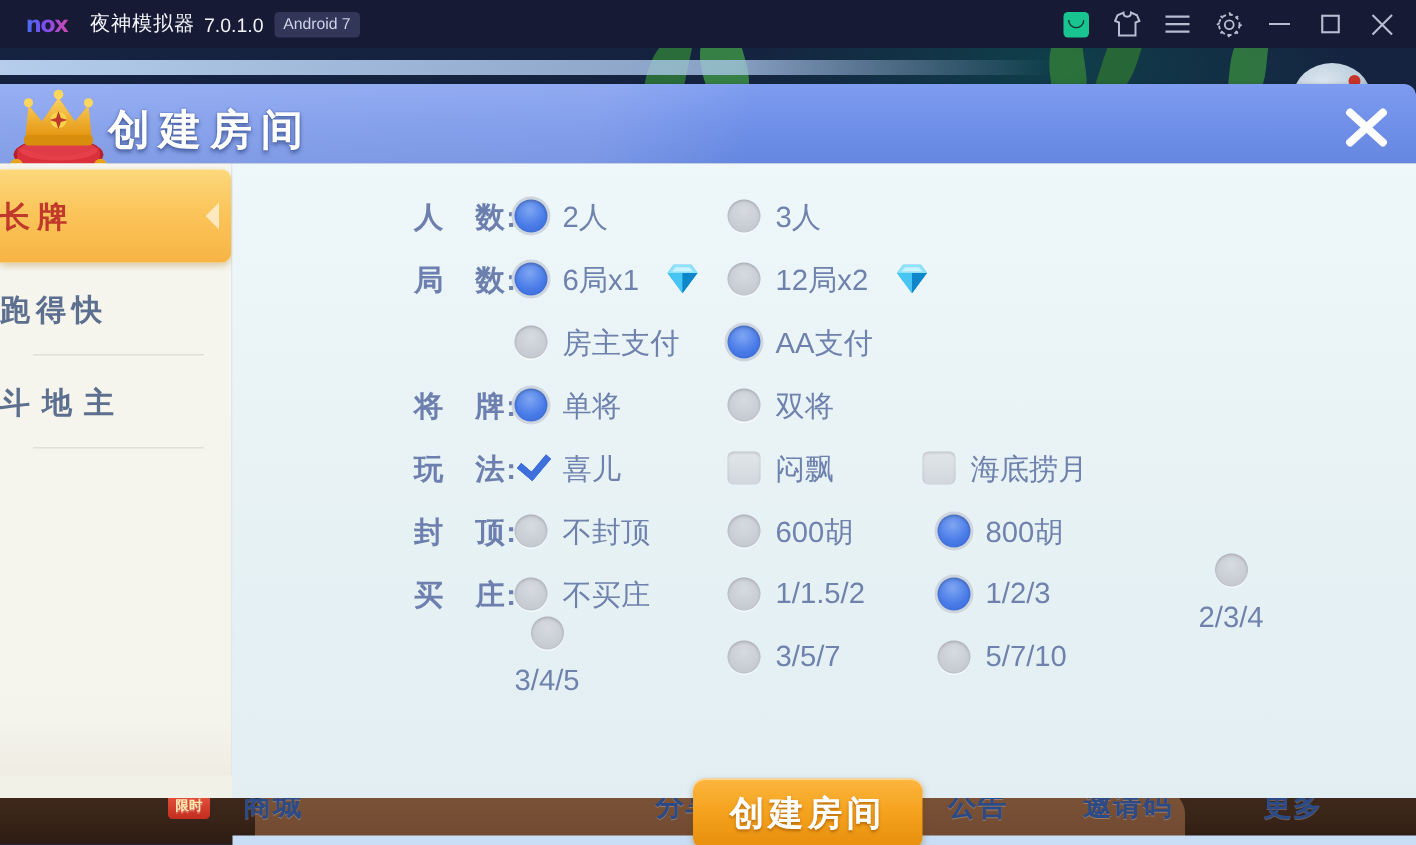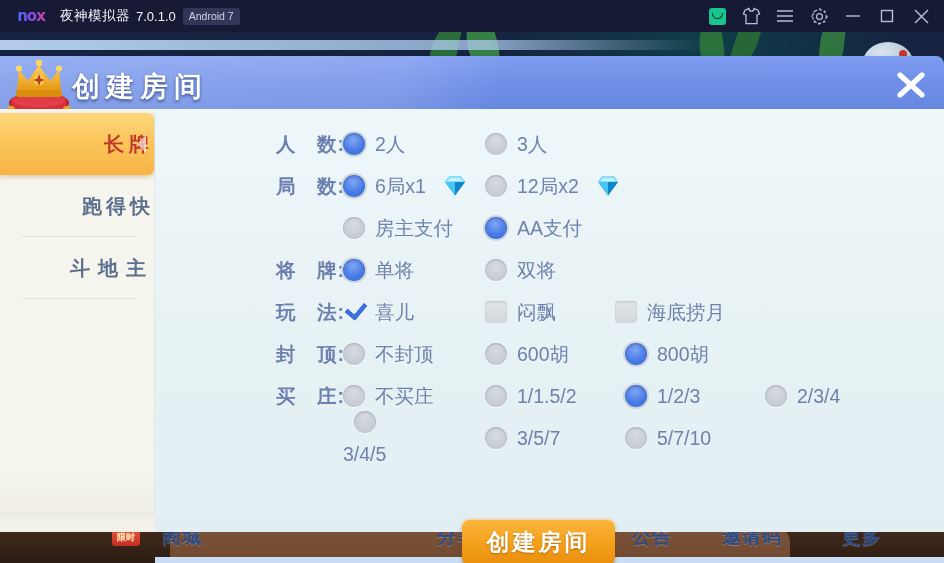--- a/index.html
+++ b/index.html
@@ -137,21 +137,21 @@
   #dialog-body {
     position: absolute; left: 0; top: 63px; width: 944px; height: 423px;
     background: #e9f3f6;
   }
   #sidebar {
     position: absolute; left: 0; top: 0; width: 155px; height: 423px;
     background: linear-gradient(180deg,#f6f5ee 0%, #f4f3ec 88%, #eceade 100%);
     border-right: 1px solid #dfe7ea;
   }
   .side-tab {
-    position: relative; height: 62px; display: flex; align-items: center; justify-content: flex-end;
+    position: relative; height: 62px; display: flex; align-items: center; justify-content: flex-start;
     color: #5d6f8e; font-size: 20px; font-weight: bold; letter-spacing: 4px;
   }
   .side-tab.wide-spacing { letter-spacing: 8px; }
   .side-tab .divider {
     position: absolute; left: 22px; right: 18px; bottom: 0; height: 1px;
     background: #e2e0d4;
   }
   .side-tab.active {
     background: linear-gradient(180deg,#fcd87c 0%, #fbc55b 45%, #f8b445 100%);
     color: #c0392b;
@@ -483,21 +483,21 @@
           <span class="choice-text">不买庄</span>
         </div>
         <div class="choice" style="left:330px;">
           <span class="radio"></span>
           <span class="choice-text">1/1.5/2</span>
         </div>
         <div class="choice" style="left:470px;">
           <span class="radio on"></span>
           <span class="choice-text">1/2/3</span>
         </div>
-        <div class="choice" style="left:610px;">
+        <div class="choice" style="left:644px;flex-direction:column;">
           <span class="radio"></span>
           <span class="choice-text">2/3/4</span>
         </div>
       </div>
 
       <div class="opt-row" style="top:308px;">
         <div class="opt-label"></div>
         <div class="choice" style="left:188px;flex-direction:column;">
           <span class="radio"></span>
           <span class="choice-text">3/4/5</span>

